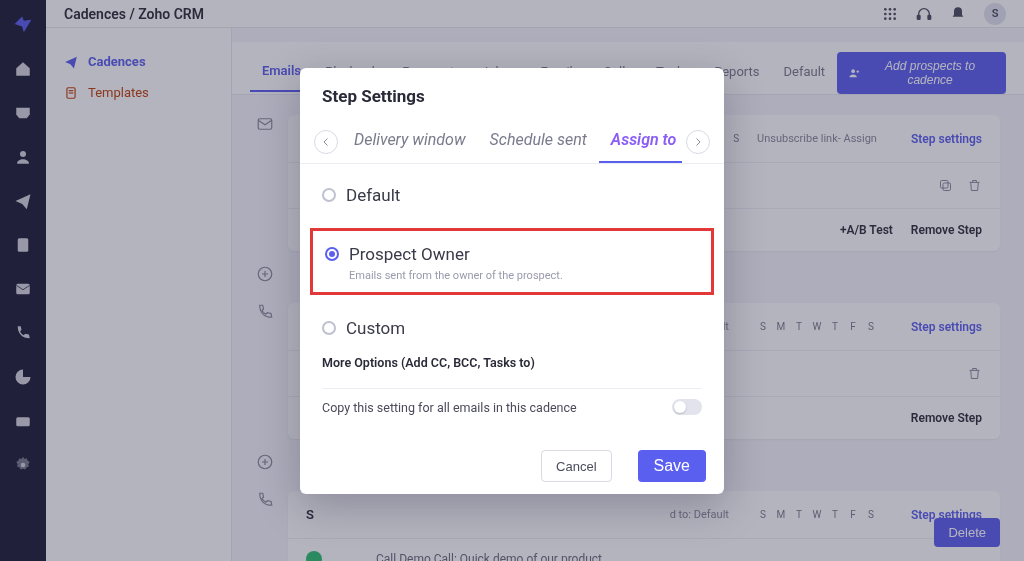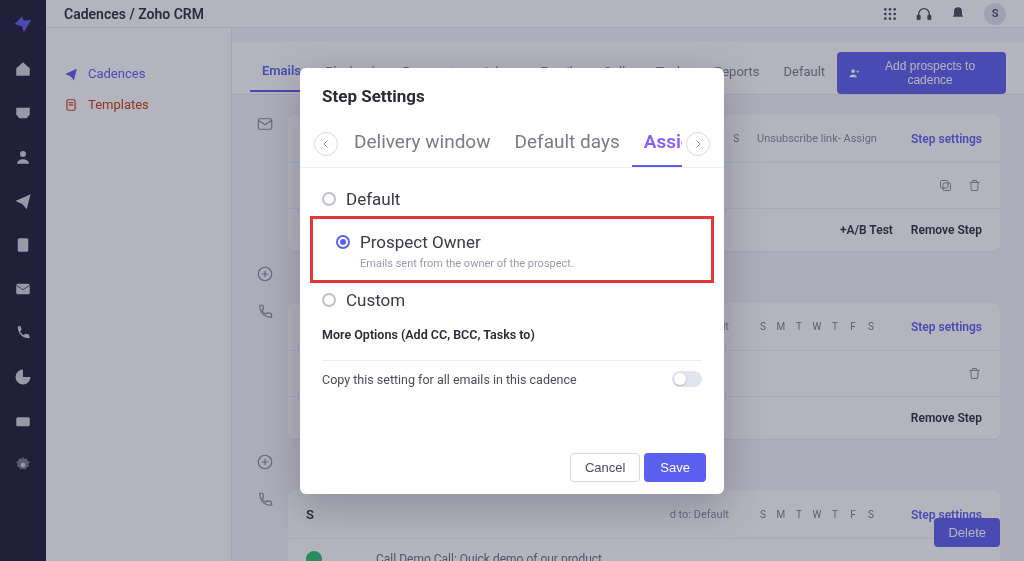--- a/index.html
+++ b/index.html
@@ -7,35 +7,35 @@
 
   
   .rail { position: absolute; left: 0; top: 0; width: 46px; height: 561px; background: #1c1c36; display: flex; flex-direction: column; align-items: center; padding-top: 14px; gap: 26px; z-index: 1; }
   .rail-logo { width: 20px; height: 20px; color: #5b5fef; }
   .rail-icon { width: 18px; height: 18px; color: #e8e8f0; opacity: .9; }
 
   
   .leftpanel { position: absolute; left: 46px; top: 0; width: 186px; height: 561px; background: #fff; border-right: 1px solid #e6e6ef; z-index: 1; }
   .sidenav { padding: 46px 0; }
   .sidenav-item { display: flex; align-items: center; gap: 10px; padding: 8px 18px; font-size: 13px; color: #c2410c; cursor: pointer; }
-  .sidenav-item.active { color: #5b5fef; font-weight: 400; margin-top: 12px; }
+  .sidenav-item.active { color: #5b5fef; font-weight: 700; }
   .sidenav-item svg { width: 14px; height: 14px; }
 
   
   .topbar { position: absolute; left: 46px; top: 0; right: 0; height: 28px; background: #fff; border-bottom: 1px solid #e6e6ef; display: flex; align-items: center; padding: 0 18px; z-index: 2; }
   .breadcrumb { font-size: 14px; font-weight: 600; color: #2d2d3a; }
   .topbar-right { margin-left: auto; display: flex; align-items: center; gap: 18px; color: #4b4b5c; }
   .avatar { width: 22px; height: 22px; border-radius: 50%; background: #e1e2ef; display: flex; align-items: center; justify-content: center; font-size: 11px; font-weight: 600; color: #4b4b5c; }
 
   
   .main { position: absolute; left: 232px; top: 42px; right: 0; bottom: 0; overflow: hidden; z-index: 1; }
   .tabs { display: flex; align-items: center; padding: 10px 18px 0; border-bottom: 1px solid #e6e6ef; background: #fff; position: relative; }
   .tab { padding: 8px 12px 12px; font-size: 13px; color: #7a7a8c; cursor: pointer; }
   .tab.active { color: #5b5fef; font-weight: 600; border-bottom: 2px solid #5b5fef; }
-  .btn-primary { margin-left: auto; background: #5b5fef; color: #fff; border: none; border-radius: 4px; padding: 7px 12px; font-size: 12px; cursor: pointer; display: flex; align-items: center; gap: 6px; }
+  .btn-primary { margin-left: auto; background: #5b5fef; color: #fff; border: none; border-radius: 4px; padding: 7px 12px; font-size: 12px; cursor: pointer; display: flex; align-items: center; gap: 6px; font-style: italic; }
 
   .content { padding: 20px 24px; display: flex; flex-direction: column; gap: 20px; }
   .card { background: #fff; border-radius: 6px; box-shadow: 0 1px 2px rgba(20,20,40,.05); }
   .cardrow { display: flex; align-items: center; padding: 16px 18px; gap: 14px; }
   .cardrow.bordered { border-bottom: 1px solid #eef0f6; }
   .step-ic { color: #8a8a9c; width: 18px; }
   .step-title-stub { font-weight: 600; color: #2d2d3a; }
   .unsub { font-size: 11px; color: #8a8a9c; margin-left: auto; }
   .days { display: inline-flex; gap: 6px; font-size: 10px; color: #7a7a8c; }
   .dayletter { width: 12px; text-align: center; }
@@ -45,41 +45,41 @@
 
   
   .scrim { position: absolute; inset: 0; background: rgba(40,40,70,.35); z-index: 10; }
 
   
   .modal { position: absolute; left: 300px; top: 68px; width: 424px; height: 426px; background: #fff; border-radius: 6px; box-shadow: 0 12px 40px rgba(20,20,50,.25); z-index: 20; display: flex; flex-direction: column; }
   .modal-head { padding: 18px 22px 4px; }
   .modal-title { font-size: 17px; font-weight: 700; color: #2a2a38; }
   .modal-tabs { display: flex; align-items: center; padding: 10px 14px 0; border-bottom: 1px solid #eceef4; gap: 4px; }
   .navarrow { width: 24px; height: 24px; border: 1px solid #d8dae4; border-radius: 50%; display: flex; align-items: center; justify-content: center; color: #8a8a9c; cursor: pointer; flex-shrink: 0; }
-  .mtab { padding: 10px 12px 12px; font-size: 19px; color: #7a7a8c; cursor: pointer; white-space: nowrap; }
+  .mtab { padding: 10px 12px 12px; font-size: 16px; color: #7a7a8c; cursor: pointer; white-space: nowrap; font-style: italic; }
   .mtab.active { color: #8b5cf6; font-weight: 600; border-bottom: 2px solid #5b5fef; }
   .modal-body { padding: 14px 22px; flex: 1; overflow: auto; }
 
   .radio-row { display: flex; align-items: center; gap: 10px; padding: 7px 0; }
   .radio-outer { width: 14px; height: 14px; border-radius: 50%; border: 2px solid #bfc1d0; display: inline-flex; align-items: center; justify-content: center; }
   .radio-outer.checked { border-color: #5b5fef; }
   .radio-inner { width: 6px; height: 6px; border-radius: 50%; background: #5b5fef; }
   .radio-label { font-size: 17px; color: #3a3a48; }
   .radio-desc { font-size: 11px; color: #9a9aac; padding-left: 24px; margin-top: -2px; }
 
-  .highlighted { border: 3px solid #e33838; padding: 6px 23px 10px; margin: 0 -12px; }
+  .highlighted { border: 3px solid #e33838; padding: 6px 12px 10px; margin: 16px -12px; }
 
   .more-opts { font-size: 12.5px; font-weight: 600; color: #2a2a38; padding: 10px 0; }
   .copyrow { display: flex; align-items: center; padding: 10px 0; border-top: 1px solid #eceef4; margin-top: 8px; font-size: 12.5px; color: #4b4b5c; }
   .toggle { margin-left: auto; width: 30px; height: 16px; border-radius: 10px; background: #e2e3ec; position: relative; cursor: pointer; }
   .toggle::after { content:""; position:absolute; left:2px; top:2px; width:12px; height:12px; border-radius:50%; background:#fff; box-shadow:0 1px 2px rgba(0,0,0,.2); }
 
-  .modal-foot { padding: 12px 18px; display: flex; justify-content: flex-end; gap: 4px; }
+  .modal-foot { padding: 12px 18px; display: flex; justify-content: flex-end; gap: 26px; }
   .btn-light { background:#fff; border:1px solid #d8dae4; color:#4b4b5c; border-radius:4px; padding:6px 14px; font-size:13px; cursor:pointer; }
-  .btn-save { background:#5b5fef; border:none; color:#fff; border-radius:4px; padding:7px 16px; font-size:13px; cursor:pointer; }
+  .btn-save { background:#5b5fef; border:none; color:#fff; border-radius:4px; padding:7px 16px; font-size:16px; cursor:pointer; }
 
   svg { display:block; }
 </style>
 </head>
 <body>
 
 <div class="rail">
   <span class="rail-logo">
     <svg viewBox="0 0 24 24" fill="currentColor">
         <path d="M2 12l9-9 2 5 9-1-9 15-2-7z"></path>
@@ -347,21 +347,21 @@
     <div class="modal-title">Step Settings</div>
   </div>
   <div class="modal-tabs">
     <span class="navarrow">
       <svg width="12" height="12" viewBox="0 0 24 24" fill="none" stroke="currentColor" stroke-width="2">
           <path d="M15 5l-7 7 7 7"></path>
         </svg>
     </span>
     <div style="flex:1;display:flex;overflow:hidden;">
       <span class="mtab">Delivery window</span>
-      <span class="mtab">Default days</span>
+      <span class="mtab">Schedule sent</span>
       <span class="mtab active">Assign to</span>
       <span class="mtab">Approve before</span>
     </div>
     <span class="navarrow">
       <svg width="12" height="12" viewBox="0 0 24 24" fill="none" stroke="currentColor" stroke-width="2">
           <path d="M9 5l7 7-7 7"></path>
         </svg>
     </span>
   </div>
   <div class="modal-body">

